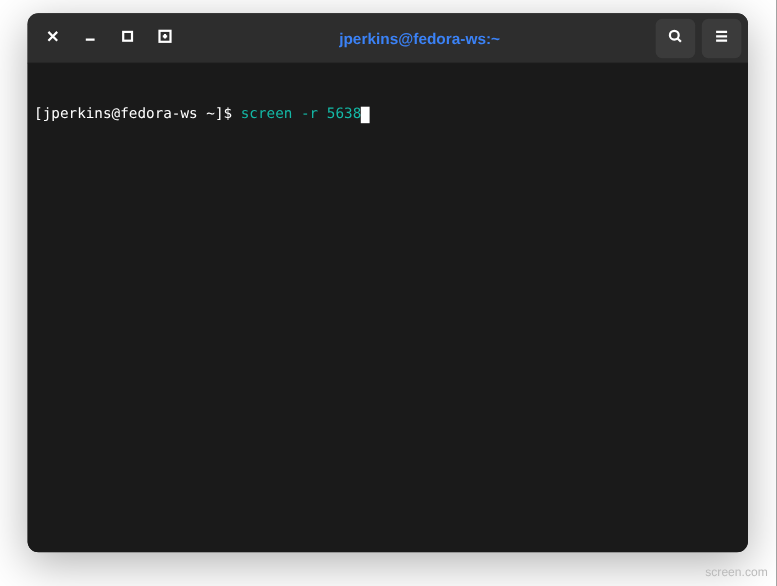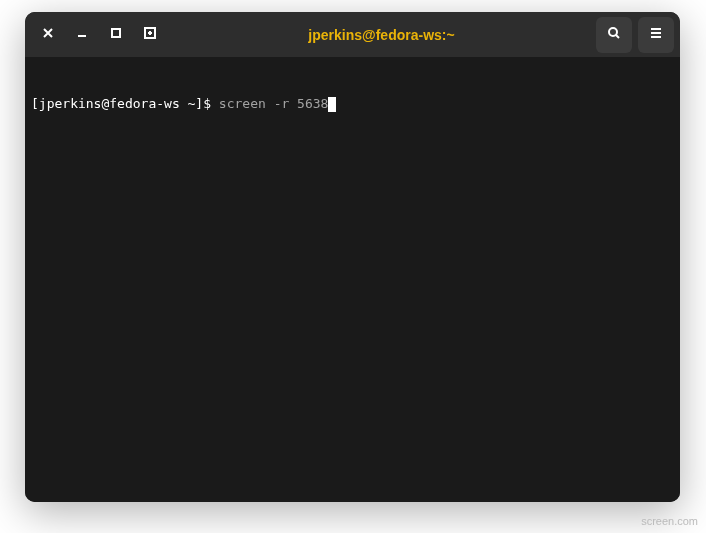--- a/index.html
+++ b/index.html
@@ -35,21 +35,21 @@
       padding: 0 6px;
       border-bottom: 1px solid #1a1a1a;
     }
     .titlebar-left {
       display: flex;
       gap: 0;
     }
     .titlebar-center {
       flex: 1;
       text-align: center;
-      color: #eab308;
+      color: #3b82f6;
       font-size: 14px;
       font-weight: 600;
     }
     .titlebar-right {
       display: flex;
       gap: 6px;
     }
     .title-btn {
       width: 34px;
       height: 34px;
@@ -99,21 +99,21 @@
       line-height: 1.3;
     }
     .prompt-line {
       display: flex;
       align-items: center;
     }
     .prompt {
       color: #ffffff;
     }
     .command {
-      color: #a3a3a3;
+      color: #14b8a6;
     }
     .cursor {
       display: inline-block;
       width: 8px;
       height: 15px;
       background: #ffffff;
       vertical-align: text-bottom;
       margin-left: 0;
     }
     .watermark {

